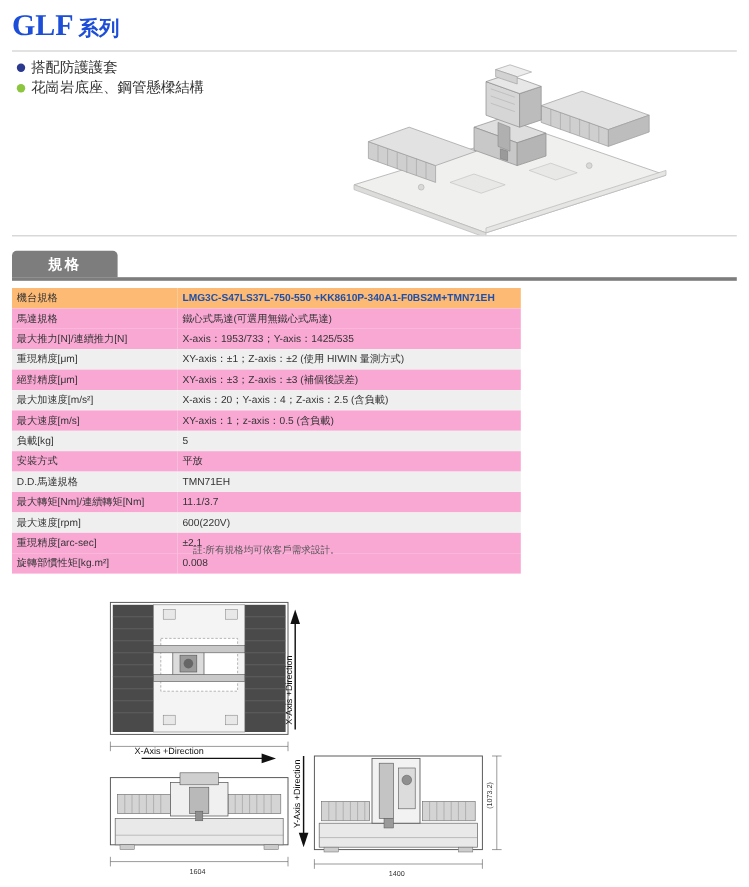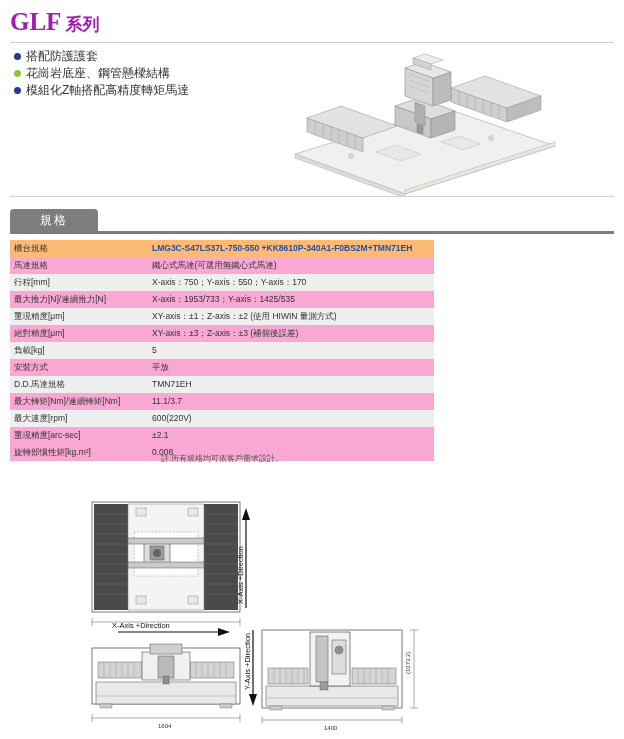--- a/index.html
+++ b/index.html
@@ -21,21 +21,21 @@
     height: 739px;
     position: relative;
   }
   
   .title-block {
     padding: 8px 0 4px 10px;
   }
   .title {
     font-size: 25px;
     font-weight: bold;
-    color: #a21caf;
+    color: #1d4ed8;
     font-family: "Liberation Serif", serif;
     letter-spacing: 0px;
   }
   .title .series {
     font-size: 17px;
     font-weight: bold;
     font-family: "Liberation Sans", sans-serif;
     margin-left: 4px;
   }
   .title-rule {
@@ -91,21 +91,21 @@
   .spec-tab {
     position: absolute;
     top: 209px;
     left: 10px;
     width: 88px;
     height: 22px;
     background: #7d7d7d;
     border-radius: 4px 4px 0 0;
     color: #ffffff;
     font-size: 12px;
-    font-weight: normal;
+    font-weight: bold;
     text-align: center;
     line-height: 22px;
     letter-spacing: 2px;
   }
   .spec-tab-bar {
     position: absolute;
     top: 231px;
     left: 10px;
     width: 604px;
     height: 3px;
@@ -184,24 +184,20 @@
   <div class="title-rule"></div>
 
   <div class="features">
     <div class="feature-row">
       <span class="bullet b1"></span>
       <span class="feature-text">搭配防護護套</span>
     </div>
     <div class="feature-row">
       <span class="bullet b2"></span>
       <span class="feature-text">花崗岩底座、鋼管懸樑結構</span>
-    </div>
-    <div class="feature-row">
-      <span class="bullet b3"></span>
-      <span class="feature-text">模組化Z軸搭配高精度轉矩馬達</span>
     </div>
   </div>
 
   <div class="hero">
     <svg width="340" height="150" viewBox="0 0 340 150">
 
       <polygon points="40,108 150,148 300,100 190,62" fill="#f0f0ee" stroke="#b9b9b9" stroke-width="0.8"></polygon>
       <polygon points="40,108 150,148 150,152 40,112" fill="#dcdcda" stroke="#b9b9b9" stroke-width="0.6"></polygon>
       <polygon points="150,148 300,100 300,96 150,144" fill="#e6e6e4" stroke="#b9b9b9" stroke-width="0.6"></polygon>
 
@@ -262,35 +258,39 @@
   <table class="spec-table">
     <tbody>
       <tr class="header">
         <td class="label">機台規格</td>
         <td class="value">LMG3C-S47LS37L-750-550 +KK8610P-340A1-F0BS2M+TMN71EH</td>
       </tr>
       <tr class="even">
         <td class="label">馬達規格</td>
         <td class="value">鐵心式馬達(可選用無鐵心式馬達)</td>
       </tr>
-      <tr class="odd">
-        <td class="label">行程[mm]</td>
-        <td class="value">X-axis：750；Y-axis：550；Y-axis：170</td>
-      </tr>
       <tr class="even">
         <td class="label">最大推力[N]/連續推力[N]</td>
         <td class="value">X-axis：1953/733；Y-axis：1425/535</td>
       </tr>
       <tr class="odd">
         <td class="label">重現精度[μm]</td>
         <td class="value">XY-axis：±1；Z-axis：±2 (使用 HIWIN 量測方式)</td>
       </tr>
       <tr class="even">
         <td class="label">絕對精度[μm]</td>
         <td class="value">XY-axis：±3；Z-axis：±3 (補個後誤差)</td>
+      </tr>
+      <tr class="odd">
+        <td class="label">最大加速度[m/s²]</td>
+        <td class="value">X-axis：20；Y-axis：4；Z-axis：2.5 (含負載)</td>
+      </tr>
+      <tr class="even">
+        <td class="label">最大速度[m/s]</td>
+        <td class="value">XY-axis：1；z-axis：0.5 (含負載)</td>
       </tr>
       <tr class="odd">
         <td class="label">負載[kg]</td>
         <td class="value">5</td>
       </tr>
       <tr class="even">
         <td class="label">安裝方式</td>
         <td class="value">平放</td>
       </tr>
       <tr class="odd">

